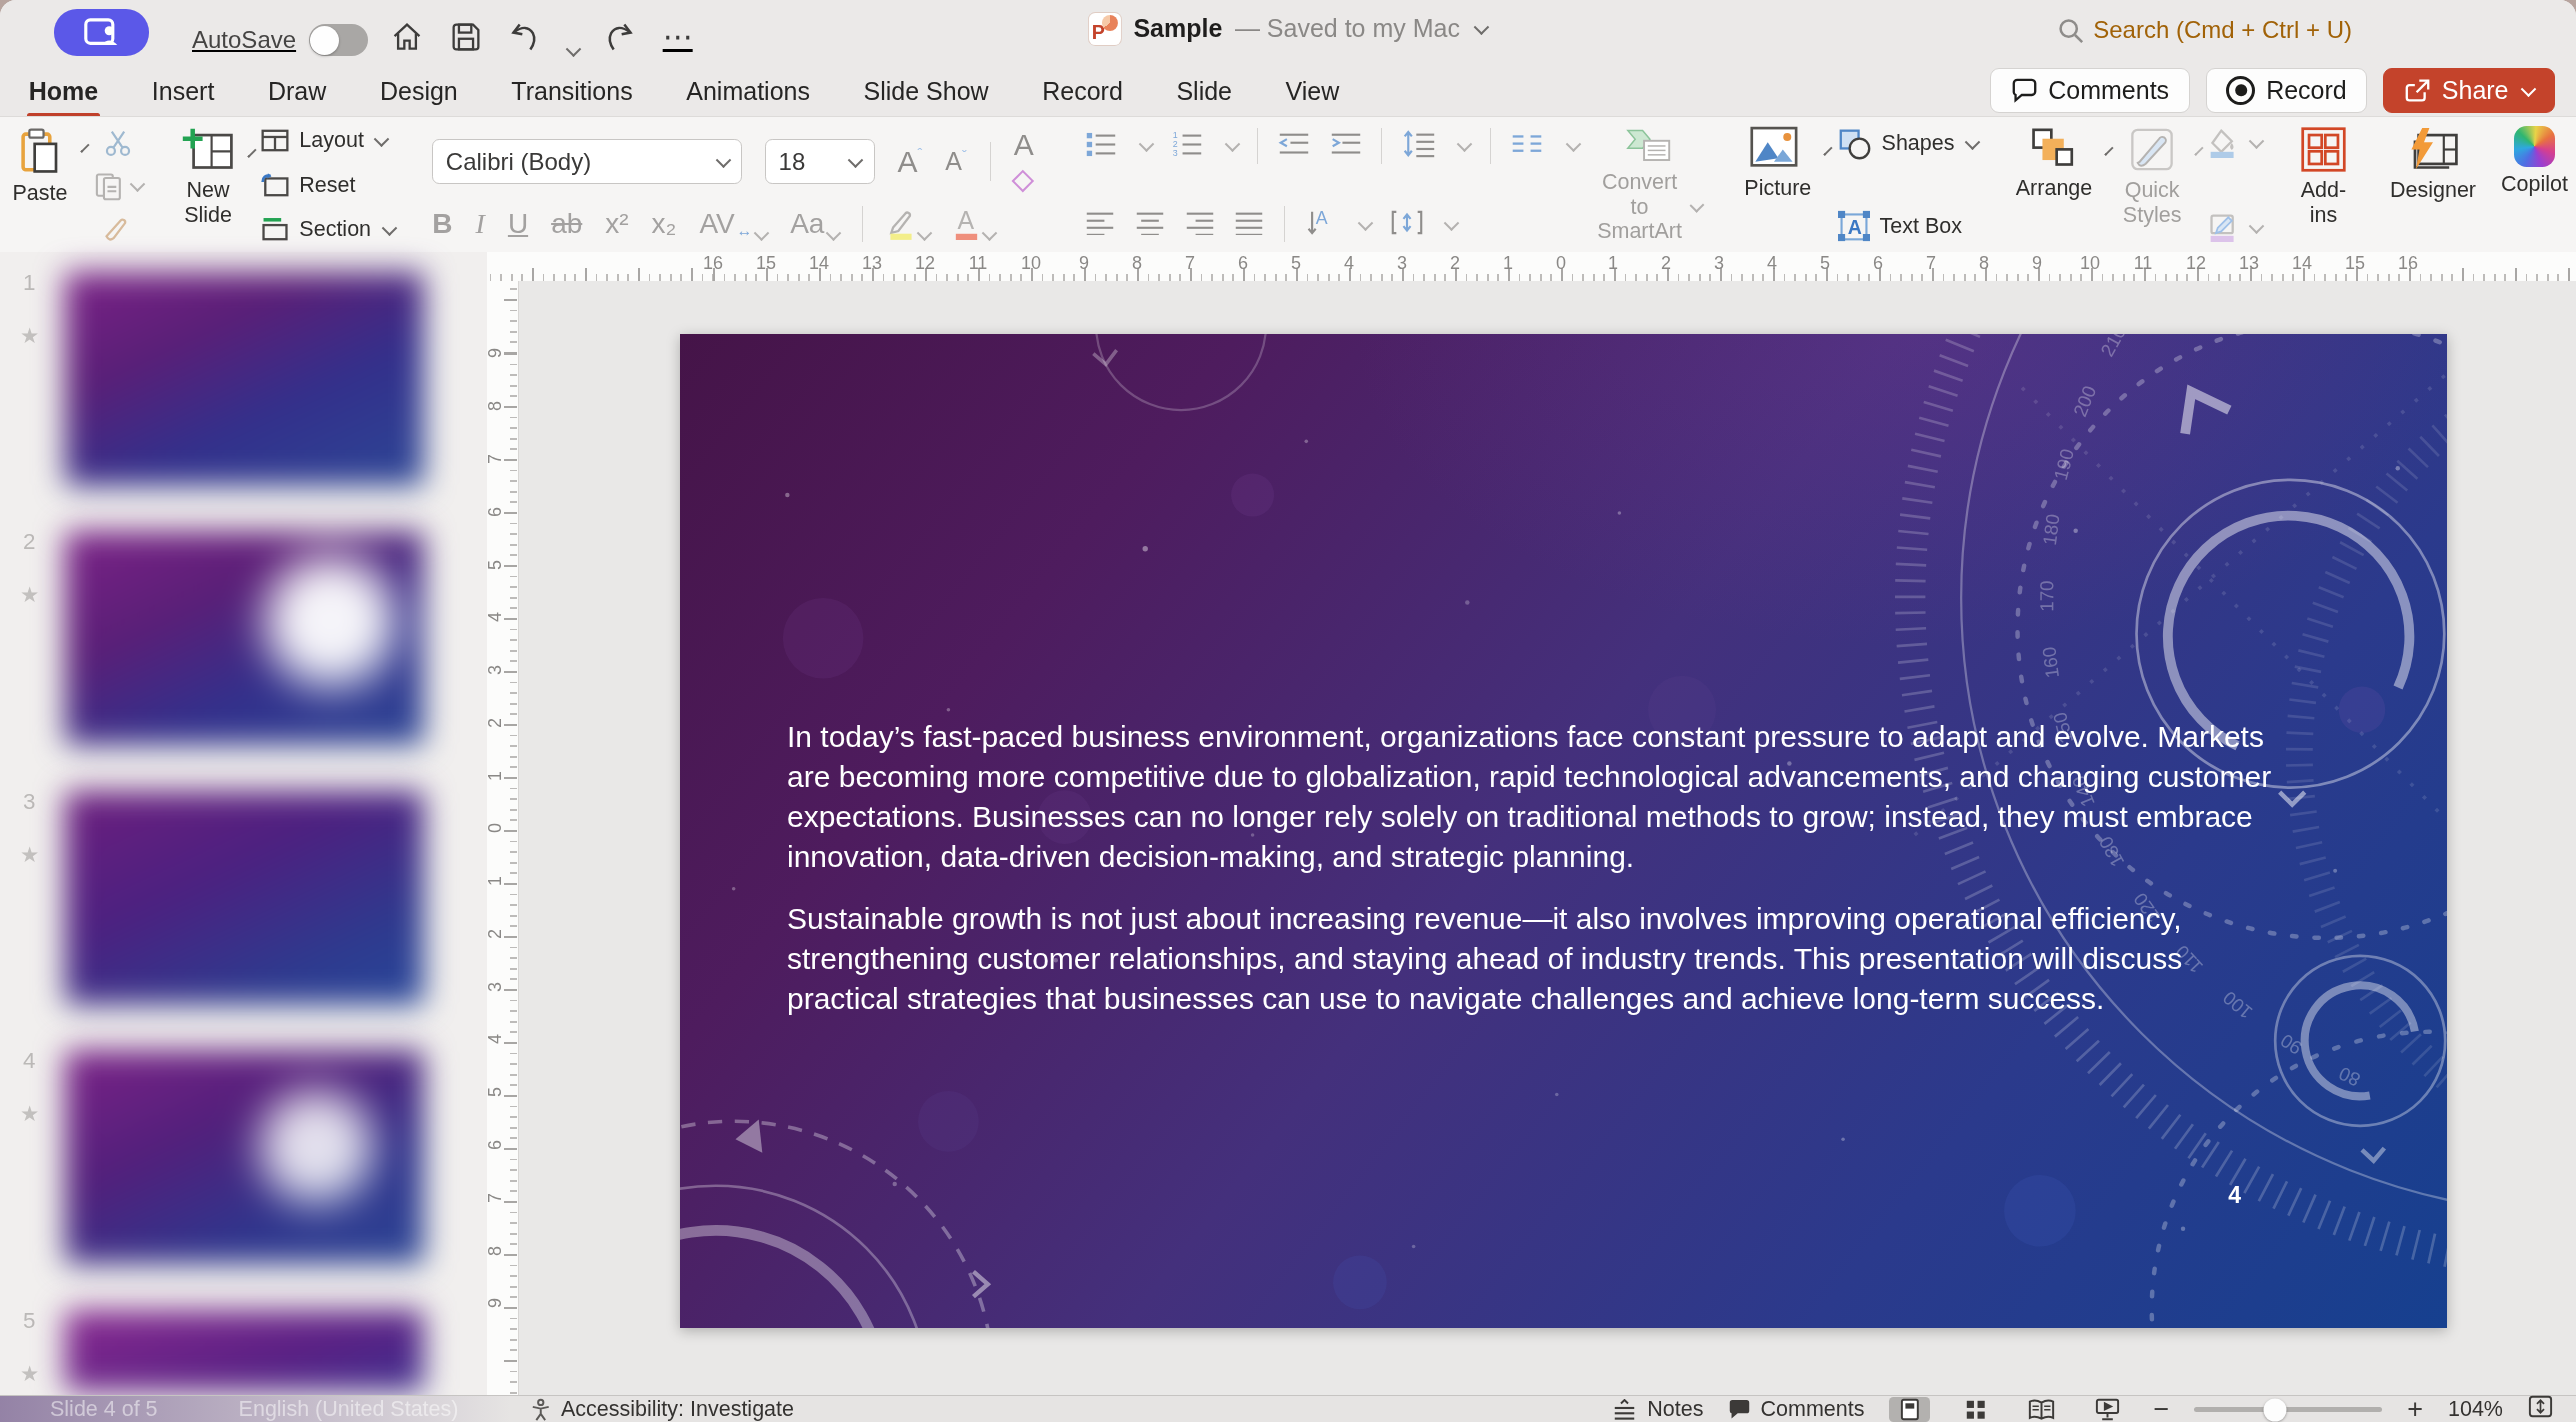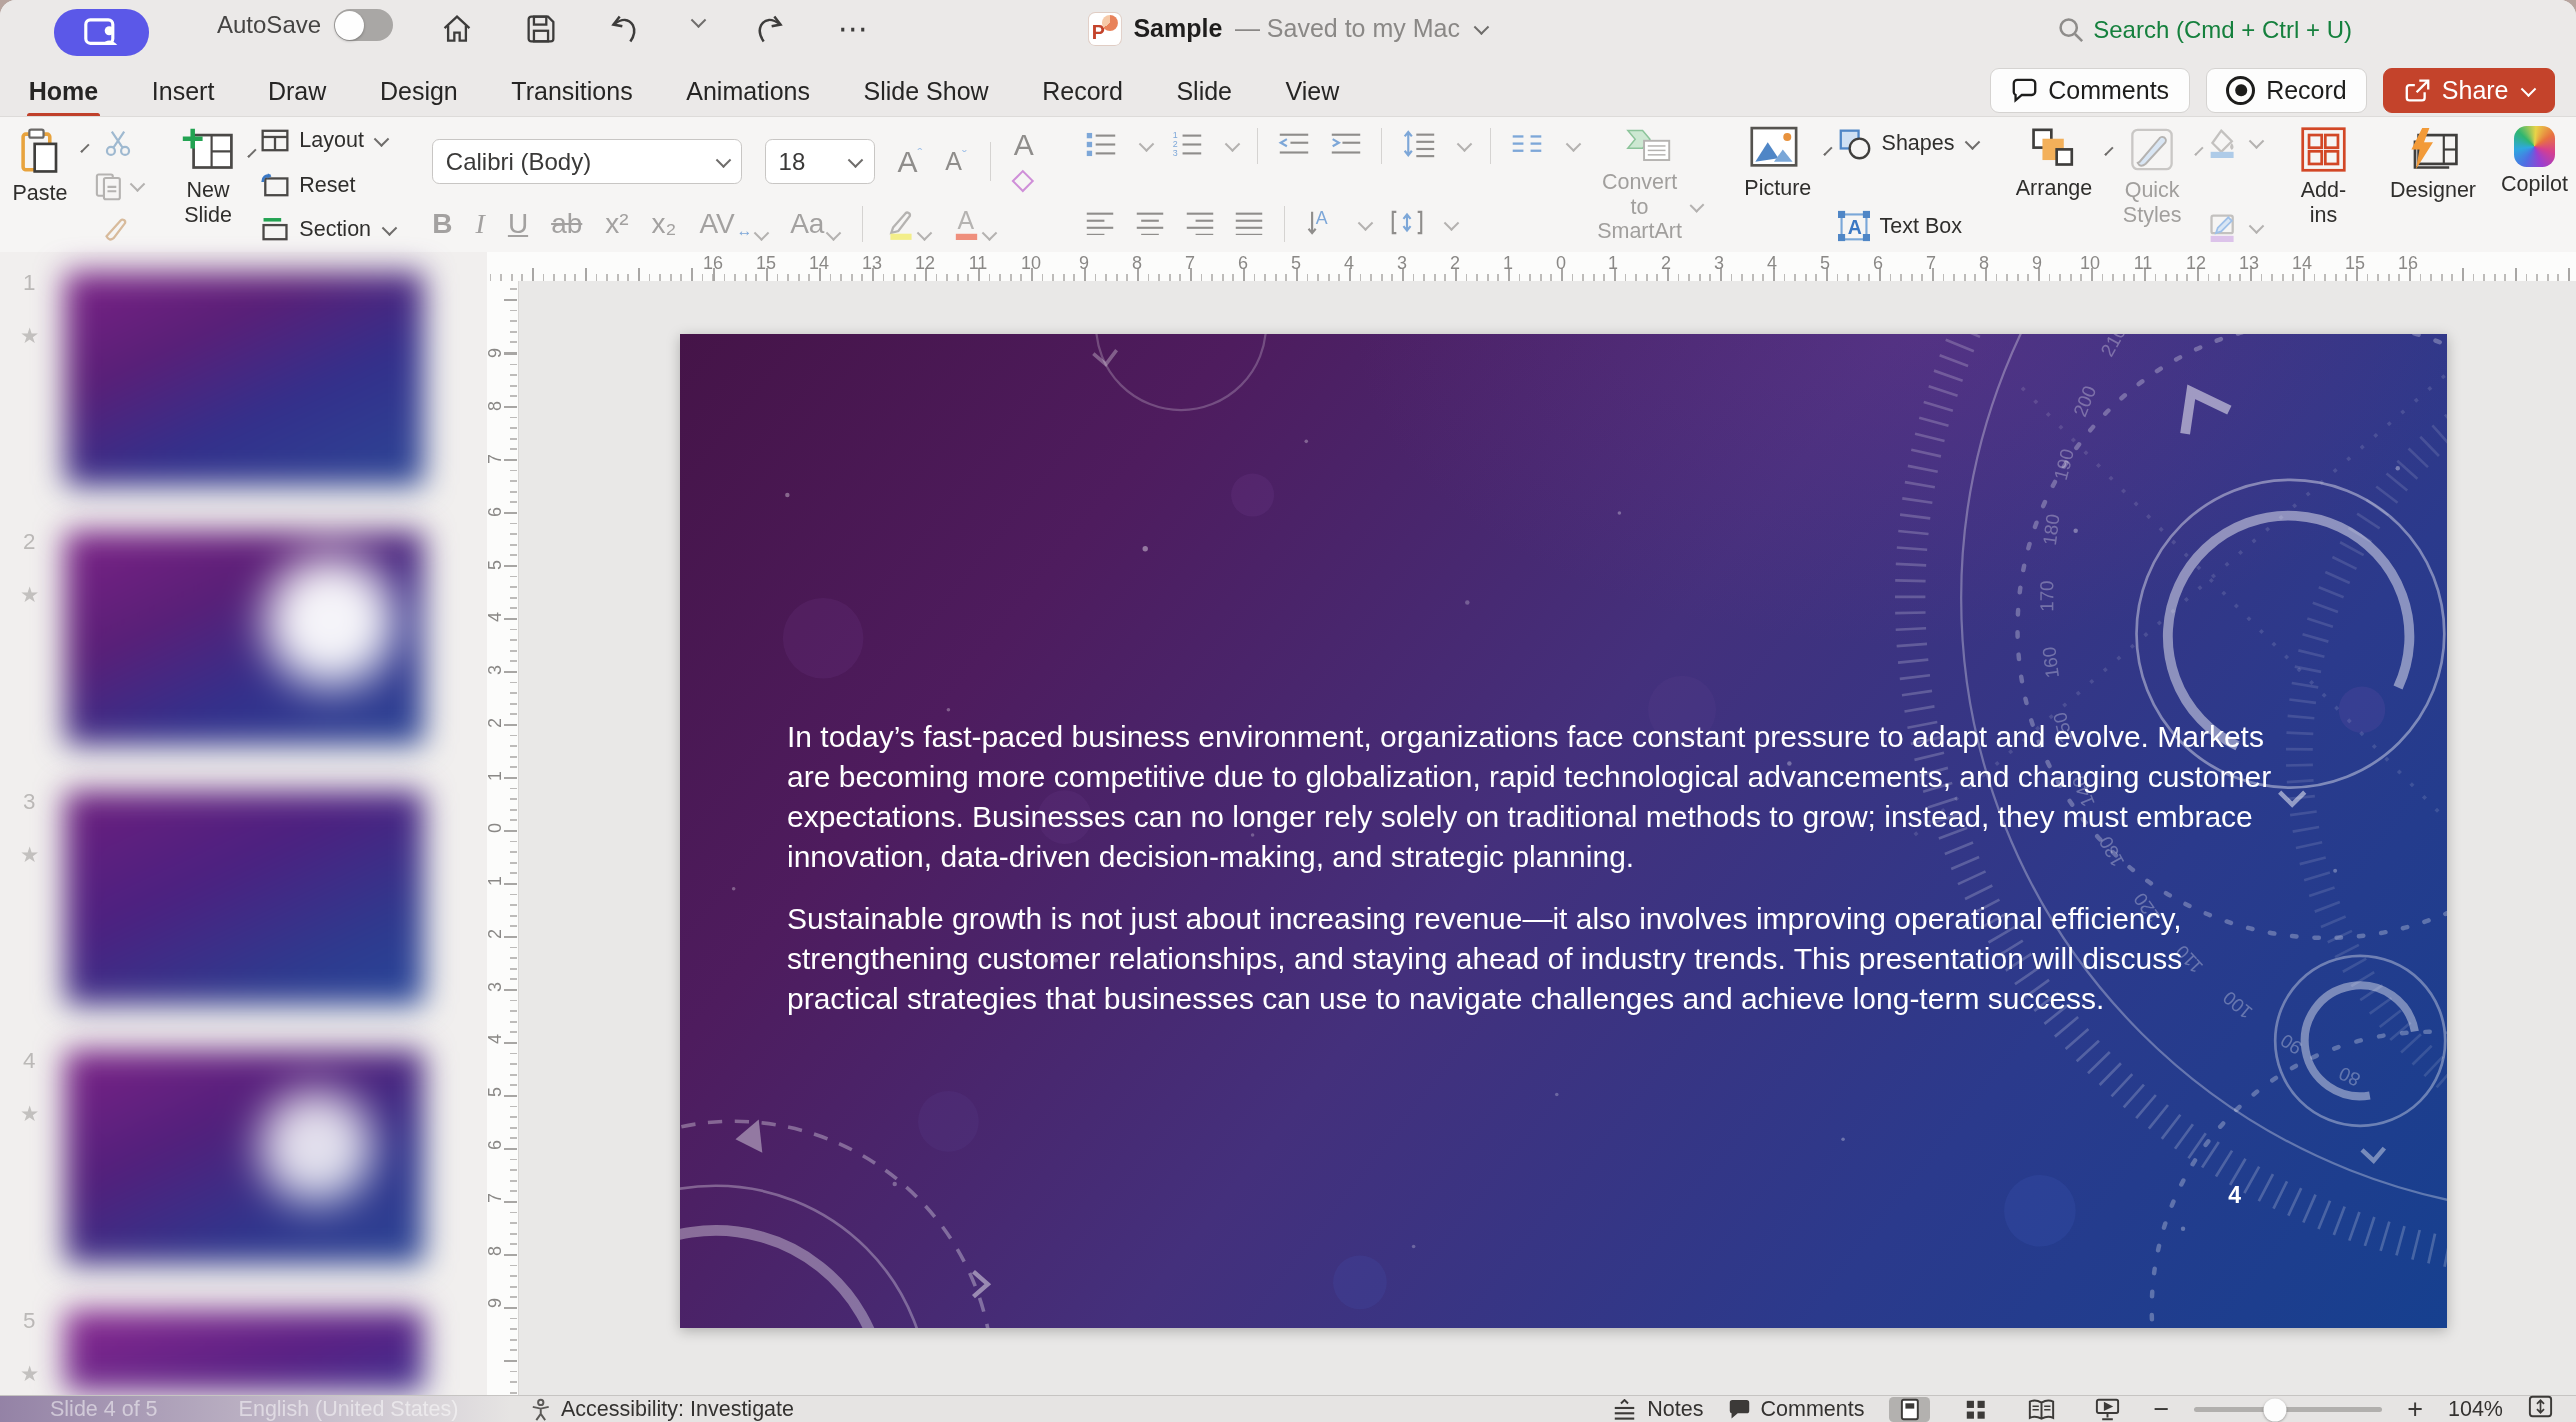--- a/index.html
+++ b/index.html
@@ -1,32 +1,32 @@
 <!DOCTYPE html>
 <html style="--share-button: #c4432b; --tab-underline: #c0402a; --autosave-pill: #5b58e8; --ribbon-bg: #f6f5f4; --workspace-bg: #e9e8e7;font-size:14.3px"><head>
 <meta charset="utf-8">
 <style>
   html,body{margin:0;padding:0;background:#b7a49e;font-family:"Liberation Sans",sans-serif;}
   #app{position:relative;width:2576px;height:1422px;background:#e9e8e7;border-radius:16px 16px 0 0;overflow:hidden;}
   
   .titlebar{position:absolute;left:0;top:0;width:2576px;height:66px;background:#ebe9e8;}
-  .tb-left{position:absolute;left:54px;top:9px;display:flex;align-items:flex-start;gap:45px;}
+  .tb-left{position:absolute;left:54px;top:9px;display:flex;align-items:flex-end;gap:20px;text-decoration:underline;}
   .pill{width:95px;height:47px;border-radius:23px;background:var(--autosave-pill,#5b58e8);display:flex;align-items:center;justify-content:center;border:none;}
   .autosave{display:flex;align-items:center;gap:12.5px;margin-left:23px;}
   .autosave .lbl{font-size:24px;color:#454443;}
   .toggle{width:59px;height:32px;border-radius:16px;background:#a9a7a5;position:relative;}
   .toggle .knob{position:absolute;left:1.8px;top:1.8px;width:29px;height:29px;border-radius:50%;background:#fefefe;box-shadow:0 0.9px 2.7px rgba(0,0,0,.3);}
   .tb-ic{width:39px;height:39px;display:flex;align-items:center;justify-content:center;color:#3d3c3b;}
   .tb-center{position:absolute;left:50%;top:12.5px;transform:translateX(-50%);display:flex;align-items:center;gap:12.5px;}
   .docicon{width:32px;height:32px;border-radius:6.3px;background:#fff;box-shadow:0 0 0 0.9px #e0cdc4;position:relative;}
   .docicon .p{position:absolute;left:2.7px;bottom:0.9px;font-size:19.7px;font-weight:bold;color:#c4432b;}
   .docicon .pie{position:absolute;right:2.7px;top:2.7px;width:16px;height:16px;border-radius:50%;background:conic-gradient(#e8825a 0 65%,#f6c9a8 65% 100%);}
   .doc-title{font-size:25px;color:#1f1e1d;font-weight:bold;}
   .doc-status{font-size:25px;color:#8a8886;}
-  .tb-right{position:absolute;right:224px;top:16px;display:flex;gap:9px;color:#15803d;font-size:24px;}
+  .tb-right{position:absolute;right:224px;top:16px;display:flex;align-items:center;gap:9px;color:#a16207;font-size:24px;}
   
   .tabrow{position:absolute;left:0;top:66px;width:2576px;height:50px;background:#ebe9e8;}
   .tabs{position:absolute;left:27px;top:0;display:flex;gap:50px;height:100%;align-items:center;}
   .tab{font-size:25px;color:#262524;position:relative;padding:5.4px 1.8px;cursor:default;}
   .tab.active{font-weight:bold;}
   .tab.active::after{content:"";position:absolute;left:0;right:0;bottom:-7.2px;height:5.4px;border-radius:2.7px;background:var(--tab-underline,#c0402a);}
   .tab-actions{position:absolute;right:21.5px;top:1.8px;display:flex;gap:16px;align-items:center;}
   .act-btn{height:45px;border-radius:9px;background:#fdfdfd;border:0.9px solid #d5d3d1;display:flex;align-items:center;gap:10.7px;padding:0 19.7px;font-size:25px;color:#1d1d1c;}
   .act-btn.share{background:var(--share-button,#c4432b);border-color:var(--share-button,#c4432b);color:#fff;}
   .rec-ic{width:23px;height:23px;border-radius:50%;border:3.1px solid #1d1d1c;position:relative;}

